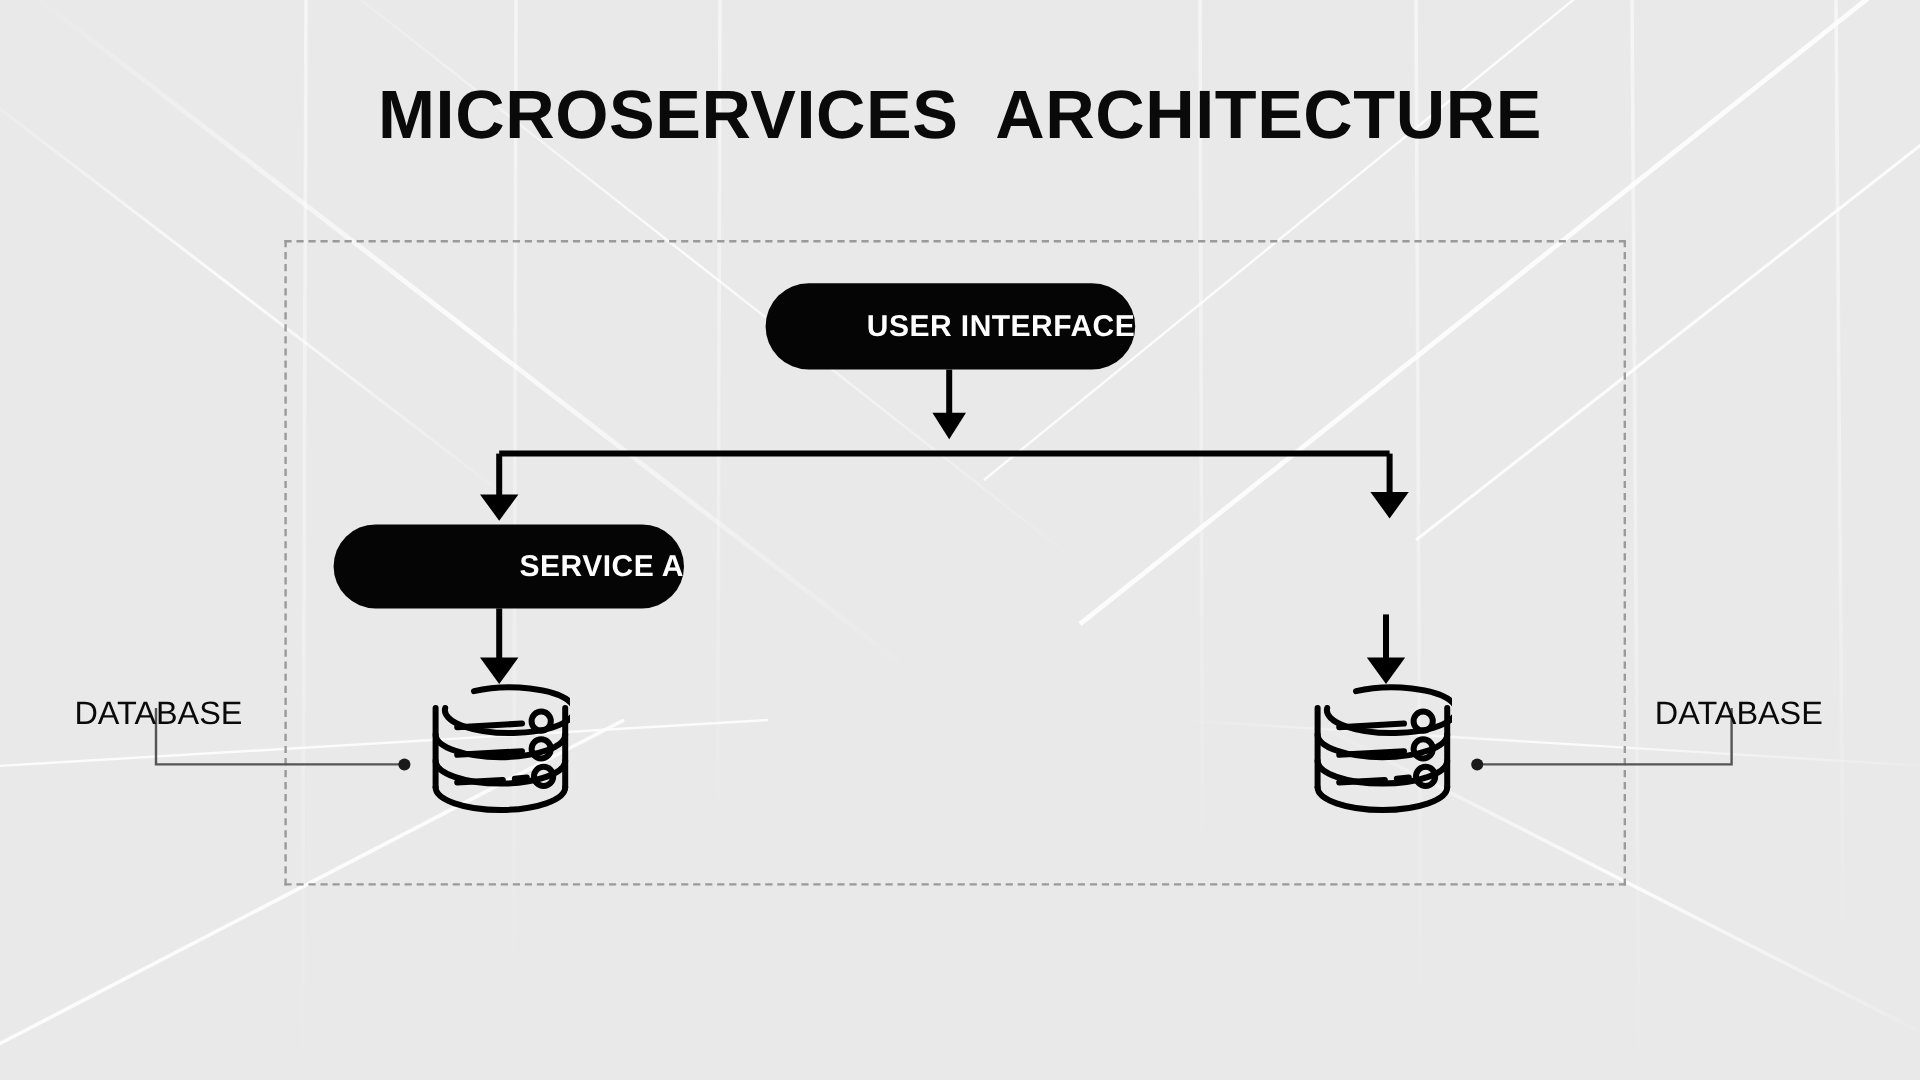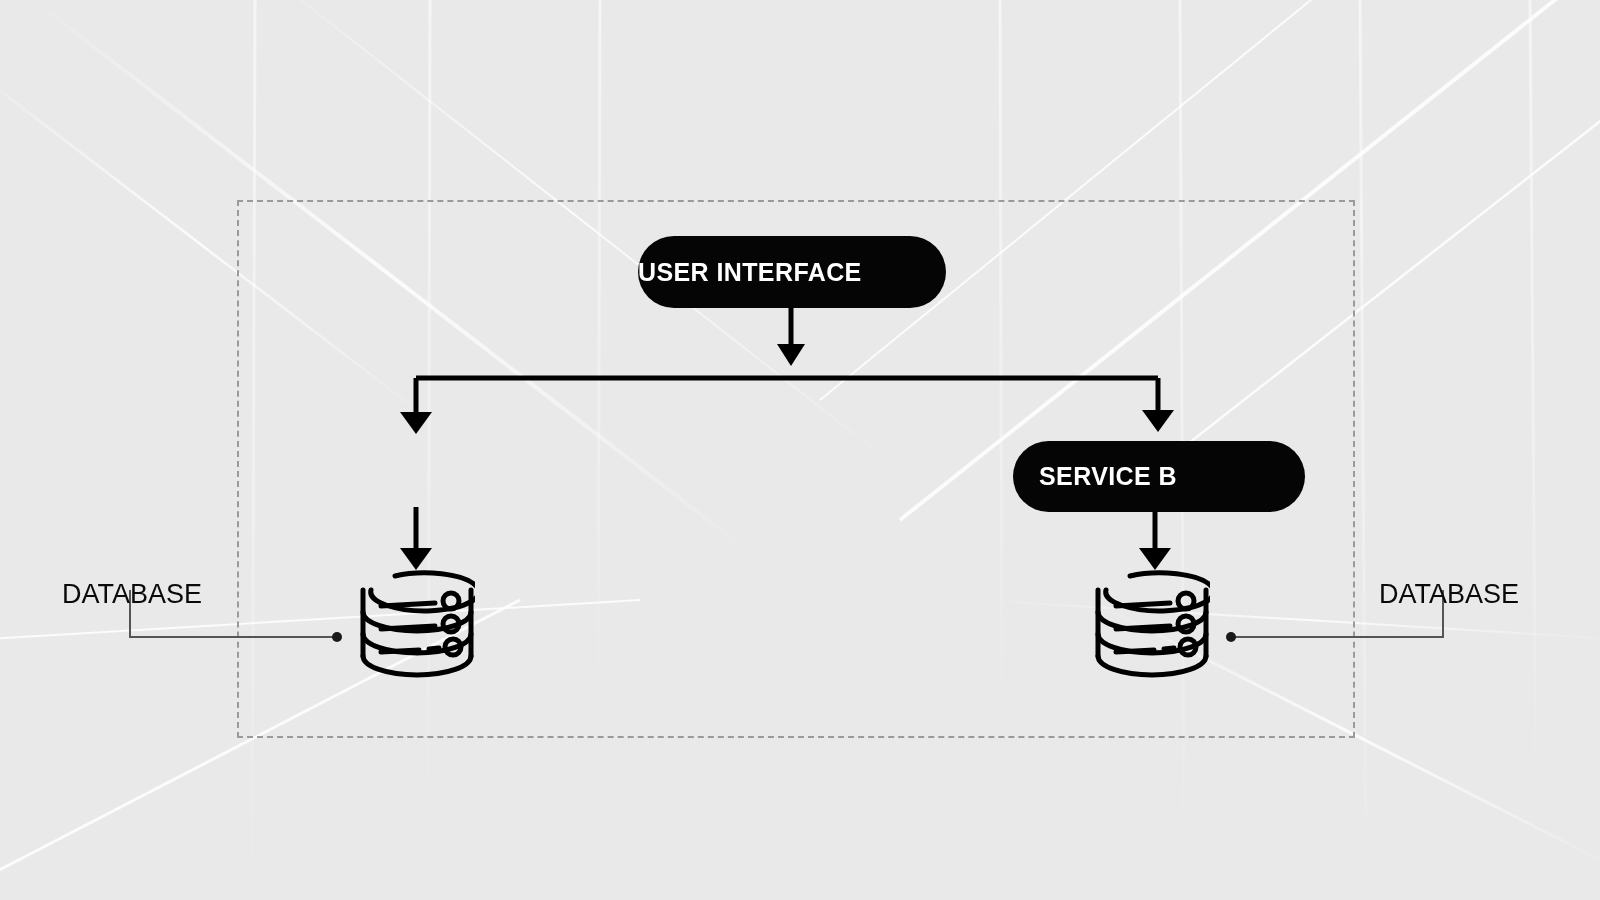--- a/index.html
+++ b/index.html
@@ -49,21 +49,21 @@
     box-sizing: border-box;
   }
 
   
   .pill {
     position: absolute;
     background: #050505;
     border-radius: 999px;
     display: flex;
     align-items: center;
-    justify-content: flex-start;
+    justify-content: flex-end;
     color: #ffffff;
     font-weight: 700;
     letter-spacing: 0.4px;
     white-space: nowrap;
     box-sizing: border-box;
   }
   #node-ui {
     left: 638px;
     top: 236px;
     width: 308px;
@@ -151,20 +151,21 @@
       <line x1="1580" y1="-20" x2="900" y2="520" stroke-width="4"></line>
       <line x1="1640" y1="90" x2="1180" y2="450" stroke-width="2.5"></line>
       <line x1="1360" y1="-40" x2="820" y2="400" stroke-width="2"></line>
       <line x1="-20" y1="880" x2="520" y2="600" stroke-width="3"></line>
       <line x1="1620" y1="870" x2="1090" y2="600" stroke-width="3"></line>
       <line x1="-30" y1="640" x2="640" y2="600" stroke-width="2"></line>
       <line x1="1630" y1="640" x2="980" y2="600" stroke-width="2"></line>
     </g>
   </svg>
 
+  <div id="title">MICROSERVICES  ARCHITECTURE</div>
 
   <div id="boundary"></div>
 
   <svg id="connectors" width="1600" height="900" viewBox="0 0 1600 900">
     <g stroke="#000000" stroke-width="5" fill="none" stroke-linecap="butt">
 
       <line x1="791" y1="308" x2="791" y2="348"></line>
 
       <line x1="416" y1="378" x2="1158" y2="378"></line>
 
@@ -190,22 +191,22 @@
     </g>
     <g fill="#1a1a1a">
       <circle cx="337" cy="637" r="5"></circle>
       <circle cx="1231" cy="637" r="5"></circle>
     </g>
   </svg>
 
   <div class="pill" id="node-ui">
     <span>USER INTERFACE</span>
   </div>
-  <div class="pill" id="node-svc-b">
-    <span>SERVICE B</span>
+  <div class="pill" id="node-svc-a">
+    <span>SERVICE A</span>
   </div>
 
   <svg class="db-icon" id="db-a" width="116" height="122" viewBox="0 0 116 122">
     <g fill="none" stroke="#000000" stroke-width="5" stroke-linecap="round">
 
       <path d="M 36 14 A 54 19 0 1 1 12 28"></path>
       <path d="M 36 14 A 54 19 0 0 0 12 28" stroke-opacity="0.0"></path>
 
       <path d="M 4 28 L 4 94"></path>
       <path d="M 112 28 L 112 94"></path>

